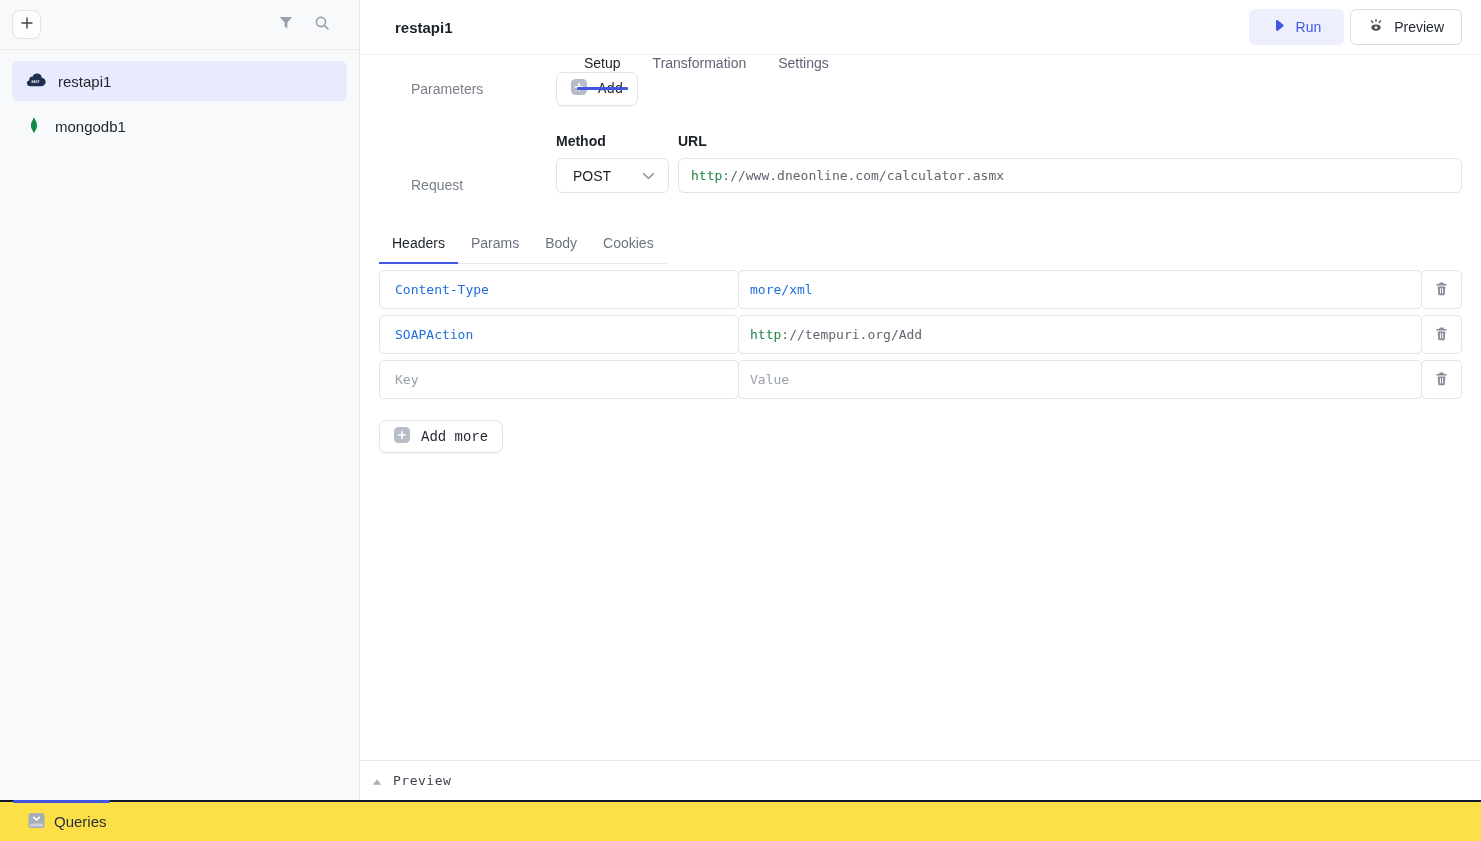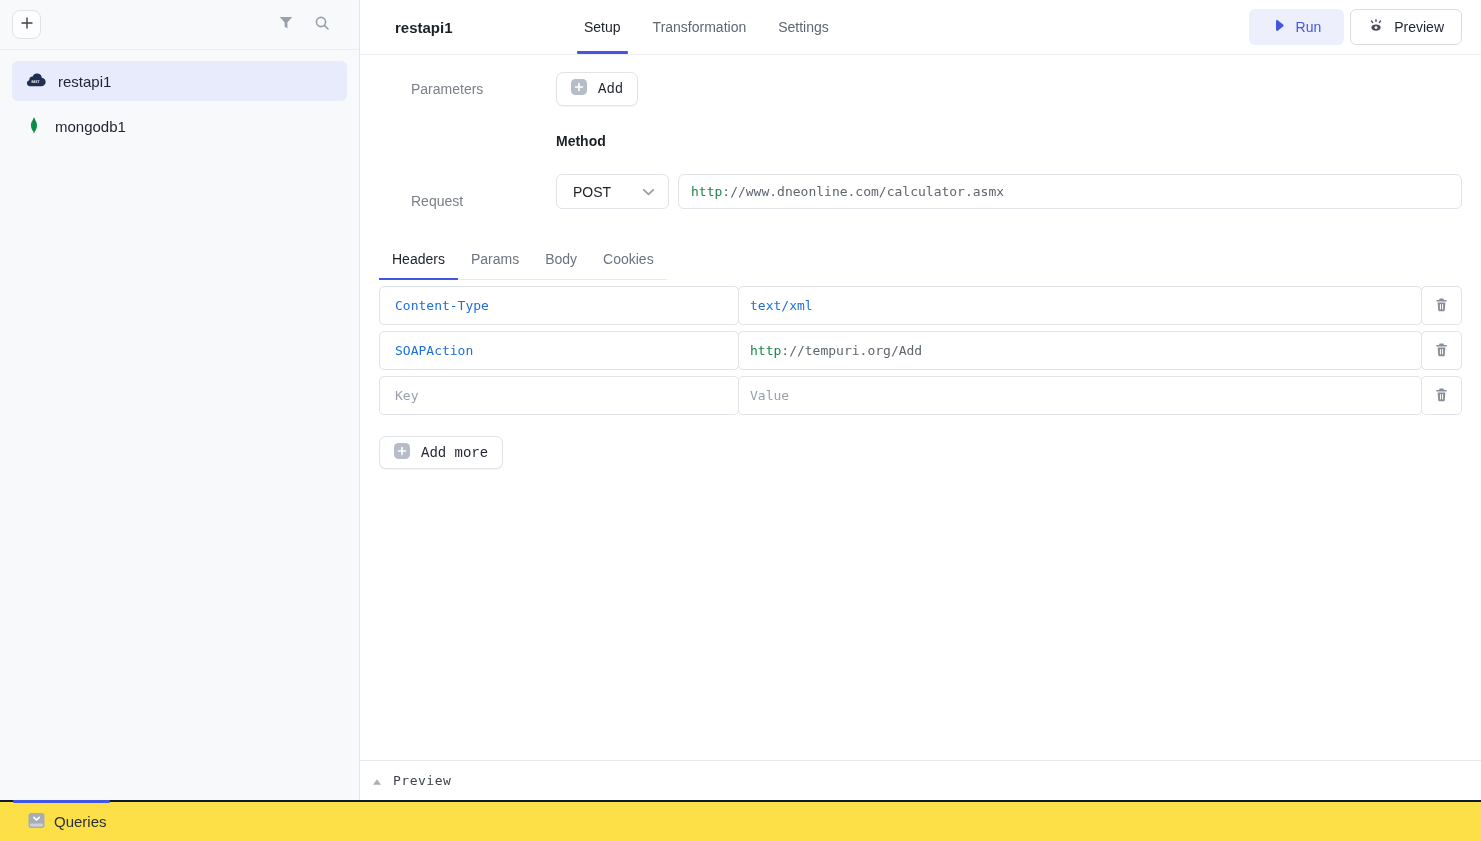--- a/index.html
+++ b/index.html
@@ -19,37 +19,37 @@
   .icon-btn + .icon-btn { margin-left:10px; }
   .sidebar-list { flex:1; padding:11px 12px; }
   .side-item { height:40px; border-radius:6px; display:flex; align-items:center; padding:0 13px; gap:12px; font-size:15px; color:#1f2430; margin-bottom:5px; cursor:pointer; }
   .side-item.selected { background:#e7ebfc; }
 
   
   .main { flex:1; display:flex; flex-direction:column; background:#fff; min-width:0; }
   .main-header { height:55px; border-bottom:1px solid #eef0f2; display:flex; align-items:center; padding:0 19px 0 35px; position:relative; flex:0 0 auto; }
   .page-title { font-size:15px; font-weight:600; color:#1c2127; }
   .header-tabs { position:absolute; left:224px; top:0; bottom:0; display:flex; gap:32px; }
-  .h-tab { display:flex; align-items:center; height:100%; position:relative; font-size:14px; color:#5f6673; cursor:pointer; background:none; border:none; font-family:inherit; }
+  .h-tab { display:flex; align-items:center; height:100%; position:relative; font-size:14px; color:#5f6673; cursor:pointer; background:none; border:none; font-family:inherit;margin-top:36px; }
   .h-tab.active { color:#1c2127; font-weight:500; }
   .h-tab.active::after { content:""; position:absolute; left:-7px; right:-7px; bottom:0; height:3px; background:#4356e2; border-radius:1px; }
   .header-actions { margin-left:auto; display:flex; gap:6px; align-items:center; }
   .run-btn { height:36px; padding:0 23px; background:#edeffd; color:#4356e2; border:none; border-radius:6px; font-size:14px; font-weight:500; display:flex; align-items:center; gap:11px; cursor:pointer; font-family:inherit; }
   .preview-btn { height:36px; padding:0 17px; background:#fff; color:#1f2430; border:1px solid #d9dce1; border-radius:6px; font-size:14px; font-weight:500; display:flex; align-items:center; gap:10px; cursor:pointer; font-family:inherit; }
 
   .content { flex:1; padding:0 19px; overflow:hidden; }
   .form-row { display:flex; }
   .row-label { width:145px; flex:0 0 145px; font-size:14px; color:#7a8089;margin-left:32px; }
   .params-row { margin-top:17px; align-items:center; }
   .params-row .row-label { align-self:center; }
   .ghost-btn { height:34px; padding:0 14px; background:#fff; border:1px solid #e0e3e8; border-radius:7px; box-shadow:0 1px 1px rgba(20,30,50,.05); display:flex; align-items:center; gap:11px; font-size:14px; color:#1f2430; cursor:pointer; font-family:Liberation Mono, monospace; }
 
   .request-row { margin-top:27px; align-items:flex-end; }
   .request-row .row-label { padding-top:2px; }
-  .field-label { font-size:14px; font-weight:700; color:#1c2127; margin-bottom:25px; }
+  .field-label { font-size:14px; font-weight:700; color:#1c2127; margin-bottom:9px; }
   .method-col { width:113px; flex:0 0 113px; }
   .url-col { flex:1; margin-left:9px; min-width:0; }
   .select-box { height:35px; border:1px solid #e0e3e8; border-radius:6px; background:#fff; display:flex; align-items:center; padding:0 13px 0 16px; font-size:14px; color:#1c2127; cursor:pointer; }
   .select-box .caret { margin-left:auto; }
   .url-input { height:35px; border:1px solid #e0e3e8; border-radius:6px; background:#fff; display:flex; align-items:center; padding:0 12px; font-size:13px; cursor:text; white-space:nowrap; overflow:hidden; }
 
   .kv-tabs { margin-top:34px; display:flex; width:max-content; border-bottom:1px solid #e8eaed; }
   .kv-tab { padding:8px 13px 12px; font-size:14px; color:#6c7380; position:relative; background:none; border:none; cursor:pointer; font-family:inherit; }
   .kv-tab.active { color:#1c2127; font-weight:500; }
   .kv-tab.active::after { content:""; position:absolute; left:0; right:0; bottom:-1px; height:2px; background:#4356e2; }
@@ -183,40 +183,41 @@
             <div class="select-box">
               <span>POST</span>
               <span class="caret">
                 <svg width="13" height="9" viewBox="0 0 13 9" fill="none">
                     <path d="M1.8 1.8 6.5 6.4 11.2 1.8" stroke="#9aa0aa" stroke-width="1.8" stroke-linecap="round" stroke-linejoin="round"></path>
                   </svg>
               </span>
             </div>
           </div>
           <div class="url-col">
+            <div class="field-label">URL</div>
             <div class="url-input mono">
               <span class="c-green">http</span>
                 <span class="c-gray">://www.dneonline.com/calculator.asmx</span>
             </div>
           </div>
         </div>
 
         <div class="kv-tabs">
           <button class="kv-tab active">Headers</button>
           <button class="kv-tab">Params</button>
           <button class="kv-tab">Body</button>
           <button class="kv-tab">Cookies</button>
         </div>
 
         <div class="kv-row">
           <div class="kv-cell kv-key mono">
             <span class="c-blue">Content-Type</span>
           </div>
           <div class="kv-cell kv-value mono">
-            <span class="c-blue">text/xml</span>
+            <span class="c-blue">more/xml</span>
           </div>
           <div class="kv-cell kv-trash">
             <span>
               <svg width="15" height="15" viewBox="0 0 16 16">
                   <path d="M6.3 1.6h3.4c.4 0 .7.3.7.7v1H5.6v-1c0-.4.3-.7.7-.7z" fill="#878e99"></path>
                   <rect x="2.5" y="3.2" width="11" height="1.6" rx=".3" fill="#878e99"></rect>
                   <path d="M3.9 5.8h8.2l-.6 8.4c0 .5-.4.9-.9.9H5.4c-.5 0-.9-.4-.9-.9z" fill="#878e99"></path>
                   <rect x="6.3" y="7.6" width="1.1" height="5.6" fill="#fff"></rect>
                   <rect x="8.6" y="7.6" width="1.1" height="5.6" fill="#fff"></rect>
                 </svg>

